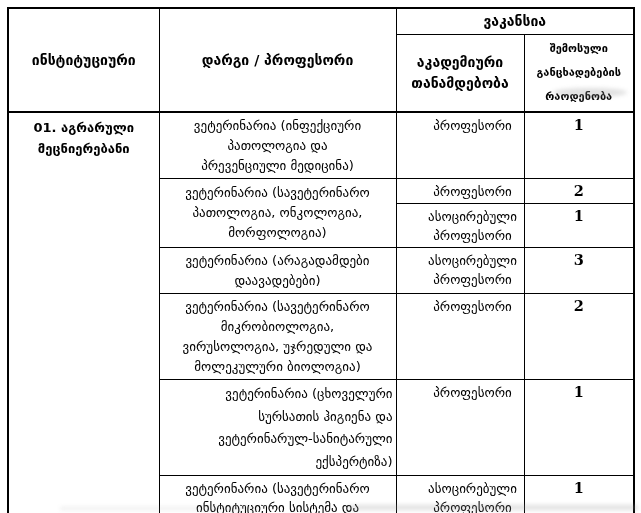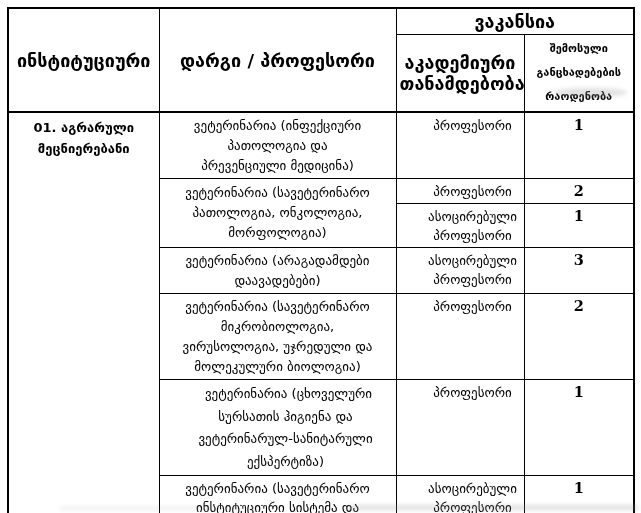--- a/index.html
+++ b/index.html
@@ -32,38 +32,38 @@
     text-align: center;
     vertical-align: top;
     font-size: 13px;
     line-height: 20px;
     white-space: pre-line;
     overflow: hidden;
   }
   .vac thead th {
     vertical-align: middle;
     font-weight: bold;
-    font-size: 18px;
+    font-size: 14px;
     line-height: 21px;
   }
   .vac thead tr.subhead th.apps {
     font-size: 11px;
     line-height: 24px;
   }
   .vac thead { border-bottom: 2px solid #000; }
   td.direction {
     font-weight: bold;
     vertical-align: top;
     padding-top: 4px;
     line-height: 21px;
   }
   td.field { vertical-align: top; padding-top: 3px; }
   td.field.vmid { vertical-align: middle; padding-top: 2px; }
   td.field.leftalign {
-    text-align: center;
+    text-align: right;
     padding-left: 19px;
     text-indent: 6px;
     line-height: 22.5px;
   }
   td.field.tight { line-height: 19px; }
   td.pos {
     vertical-align: top;
     padding-top: 3px;
     line-height: 19px;
     padding-left: 28px;

